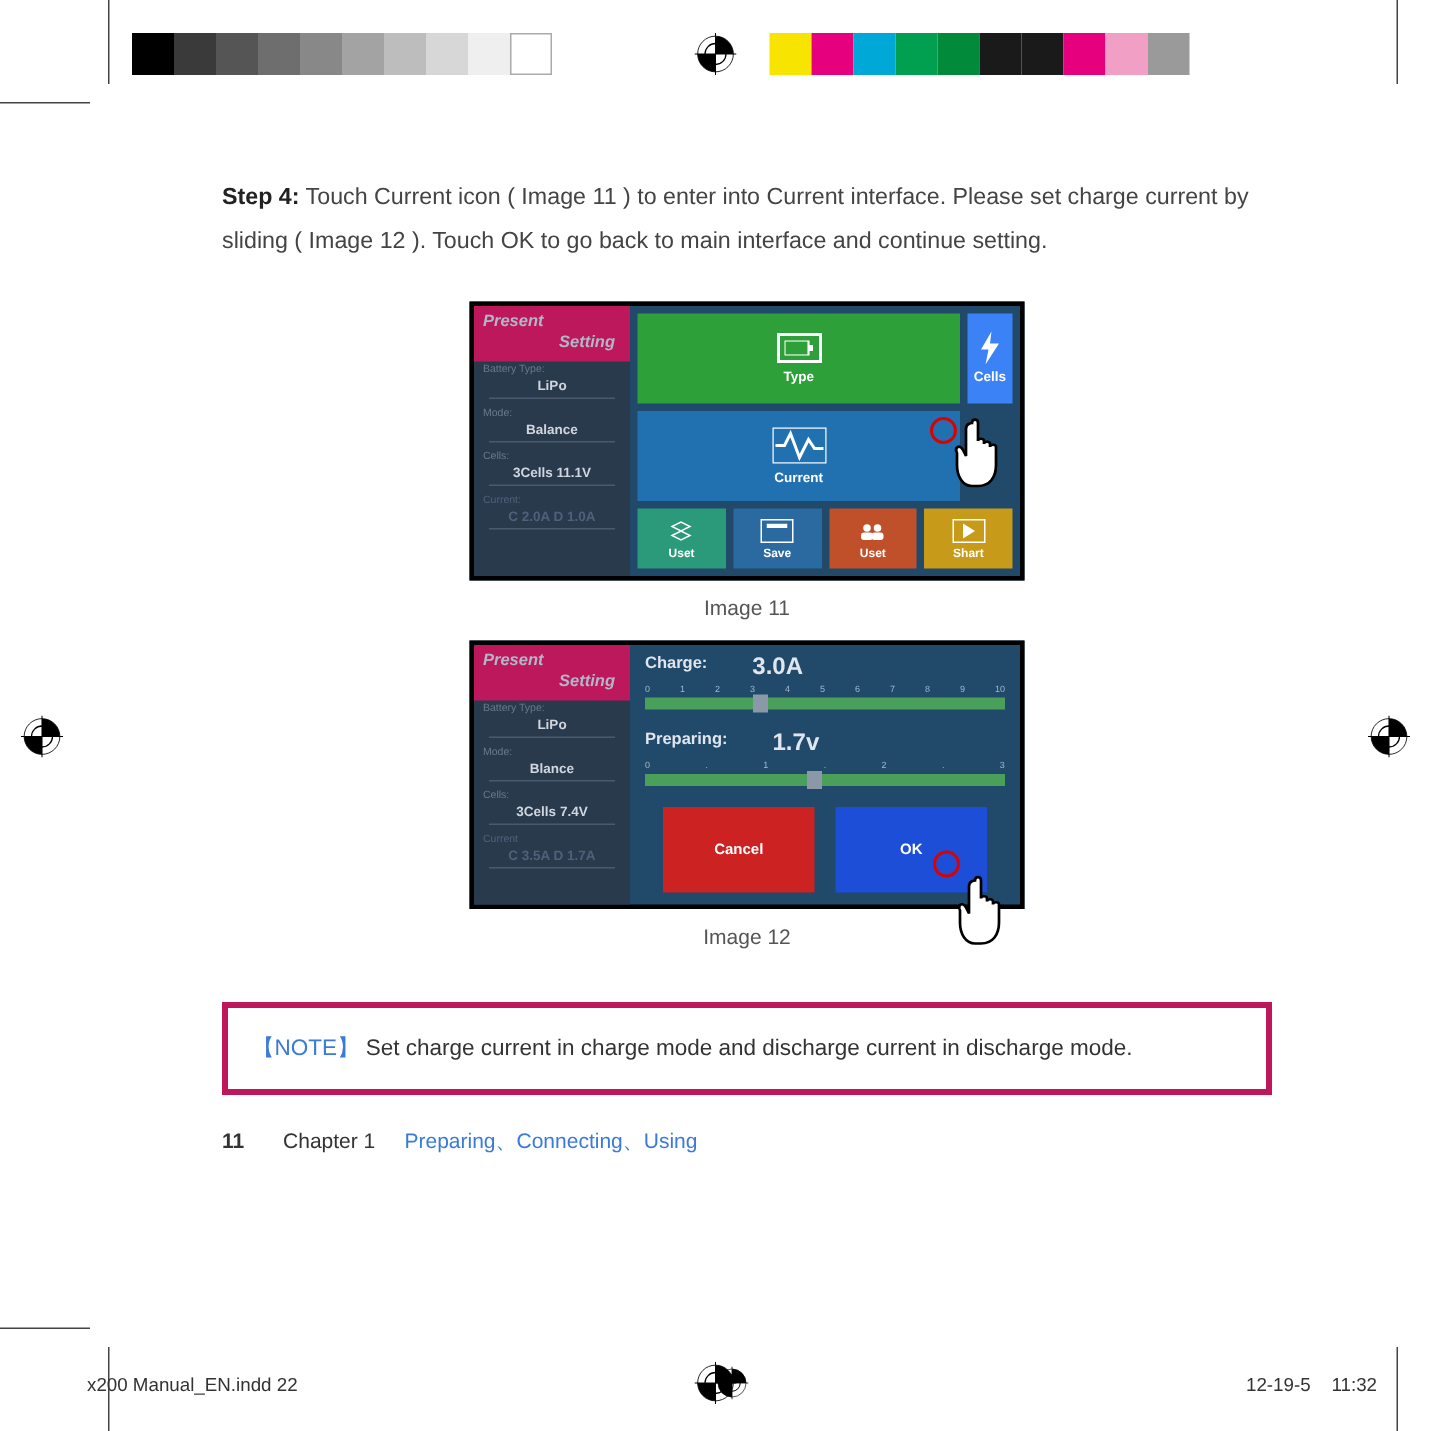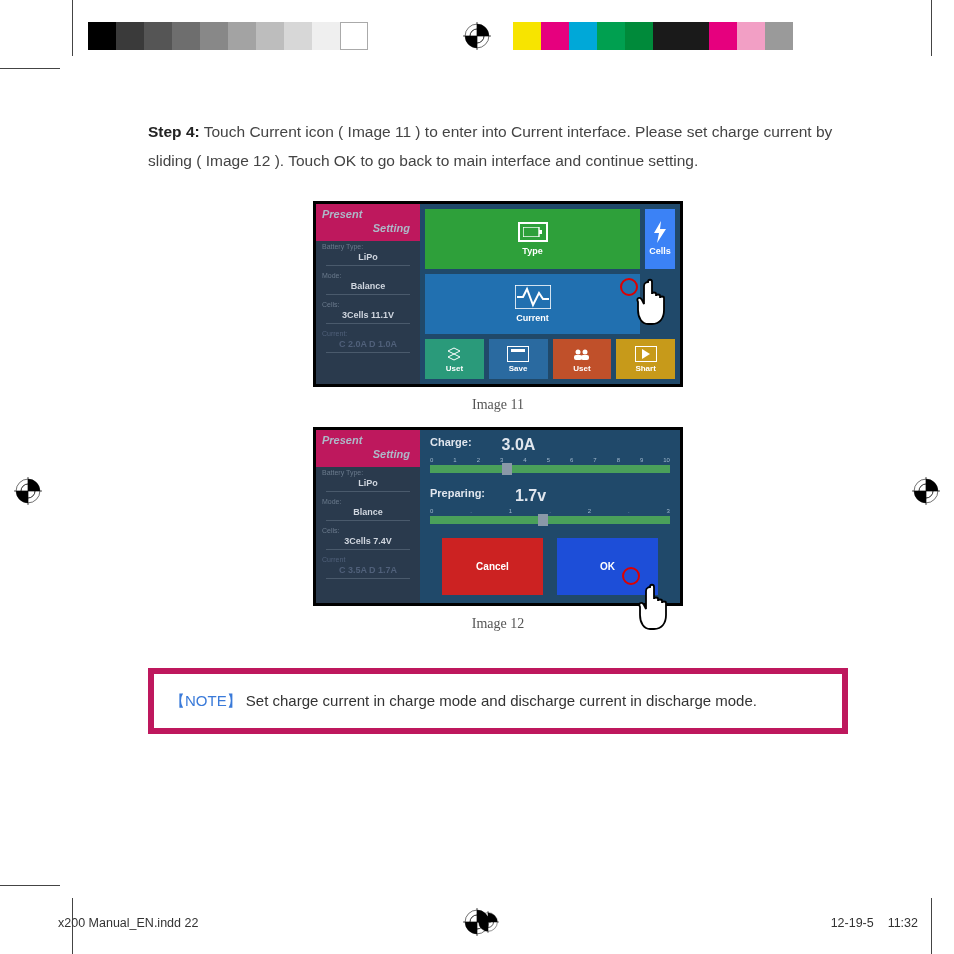--- a/index.html
+++ b/index.html
@@ -13,21 +13,21 @@
   .reg { position: absolute; width: 28px; height: 28px; }
   .reg svg { width: 100%; height: 100%; }
   .crop-h { position: absolute; background: #444; height: 1px; }
   .crop-v { position: absolute; background: #444; width: 1px; }
 
   .content { position: absolute; left: 148px; top: 118px; width: 700px; }
   .step { font-size: 15.5px; line-height: 1.85; color: #444; }
   .step b { color: #222; }
 
   .figwrap { display:flex; flex-direction:column; align-items:center; }
-  .figlabel { font-size: 14px; color: #555; margin: 10px 0 14px; font-family: Liberation Serif, serif; }
+  .figlabel { font-size: 14px; color: #555; margin: 10px 0 14px; }
 
   
   .ui { width: 370px; border: 3px solid #000; background: #20496a; display:flex; font-family: Arial, sans-serif; }
   .side { width: 104px; background: #2a3a4d; display:flex; flex-direction:column; }
   .side-hdr { background:#be185d; color:#aeb8c8; font-style:italic; font-weight:bold; font-size:11px; padding:4px 6px 6px; line-height:1.2; }
   .side-hdr .r2 { text-align:right; padding-right:4px; }
   .srow { padding:2px 6px 4px; }
   .srow .lbl { font-size:7px; color:#6a7a8c; }
   .srow .val { font-size:9px; color:#d0d6df; font-weight:bold; text-align:center; border-bottom:1px solid #4a5a6c; padding:2px 0 3px; margin:0 4px; }
   .srow.dim .lbl, .srow.dim .val { color:#50607a; }
@@ -60,21 +60,21 @@
   .sl-title .vv { font-size:16px; }
   .scale { display:flex; font-size:6px; color:#a0b8cc; margin:3px 0 2px; justify-content:space-between; }
   .track { height:8px; background:#4aa05a; position:relative; }
   .track.dis { background:#4aa05a; }
   .thumb { position:absolute; top:-2px; width:10px; height:12px; background:#8a98a8; }
   .btnrow { display:flex; gap:14px; margin-top:14px; padding:0 12px; }
   .btn { flex:1; text-align:center; padding:23px 0; font-size:10px; font-weight:bold; color:#fff; }
   .btn.cancel { background:#c22; }
   .btn.ok { background:#1d4ed8; }
 
-  .notebox { border:6px solid #be185d; padding:14px 16px; margin-top:22px; font-size:15px; line-height:1.7; color:#333; }
+  .notebox { border:4px solid #be185d; padding:14px 16px; margin-top:22px; font-size:15px; line-height:1.7; color:#333; }
   .notebox .tag { color:#3a7ad9; }
 
   .chapline { margin-top:22px; font-size:14px; }
   .chapline .pn { font-weight:bold; margin-right:22px; }
   .chapline .lk { color:#3a7ad9; }
 
   .footer { position:absolute; bottom:24px; left:58px; right:36px; font-size:12.5px; color:#333; display:flex; justify-content:space-between; align-items:center; }
   .footer .mid { position:absolute; left:50%; transform:translateX(-50%); }
 </style>
 </head>
@@ -313,20 +313,25 @@
           </svg>
       </div>
     </div>
     <div class="figlabel">Image 12</div>
   </div>
 
   <div class="notebox">
     <span class="tag">【NOTE】</span><span> Set charge current in charge mode and  discharge current in discharge mode.</span>
   </div>
 
+  <div class="chapline">
+    <span class="pn">11</span>
+    <span>Chapter 1</span>&nbsp;&nbsp;&nbsp;&nbsp;
+    <span class="lk">Preparing、Connecting、Using</span>
+  </div>
 </div>
 
 <div class="footer">
   <span>x200 Manual_EN.indd   22</span>
   <span class="mid"><svg width="22" height="22" viewBox="0 0 40 40">
         <circle cx="20" cy="20" r="10" fill="none" stroke="#000" stroke-width="1.2"></circle>
         <circle cx="20" cy="20" r="17" fill="none" stroke="#000" stroke-width="0.8"></circle>
         <path d="M20 0 V40 M0 20 H40" stroke="#000" stroke-width="1"></path>
         <path d="M20 3 A17 17 0 0 1 37 20 L20 20 Z M20 37 A17 17 0 0 1 3 20 L20 20 Z" fill="#000"></path>
       </svg></span>

